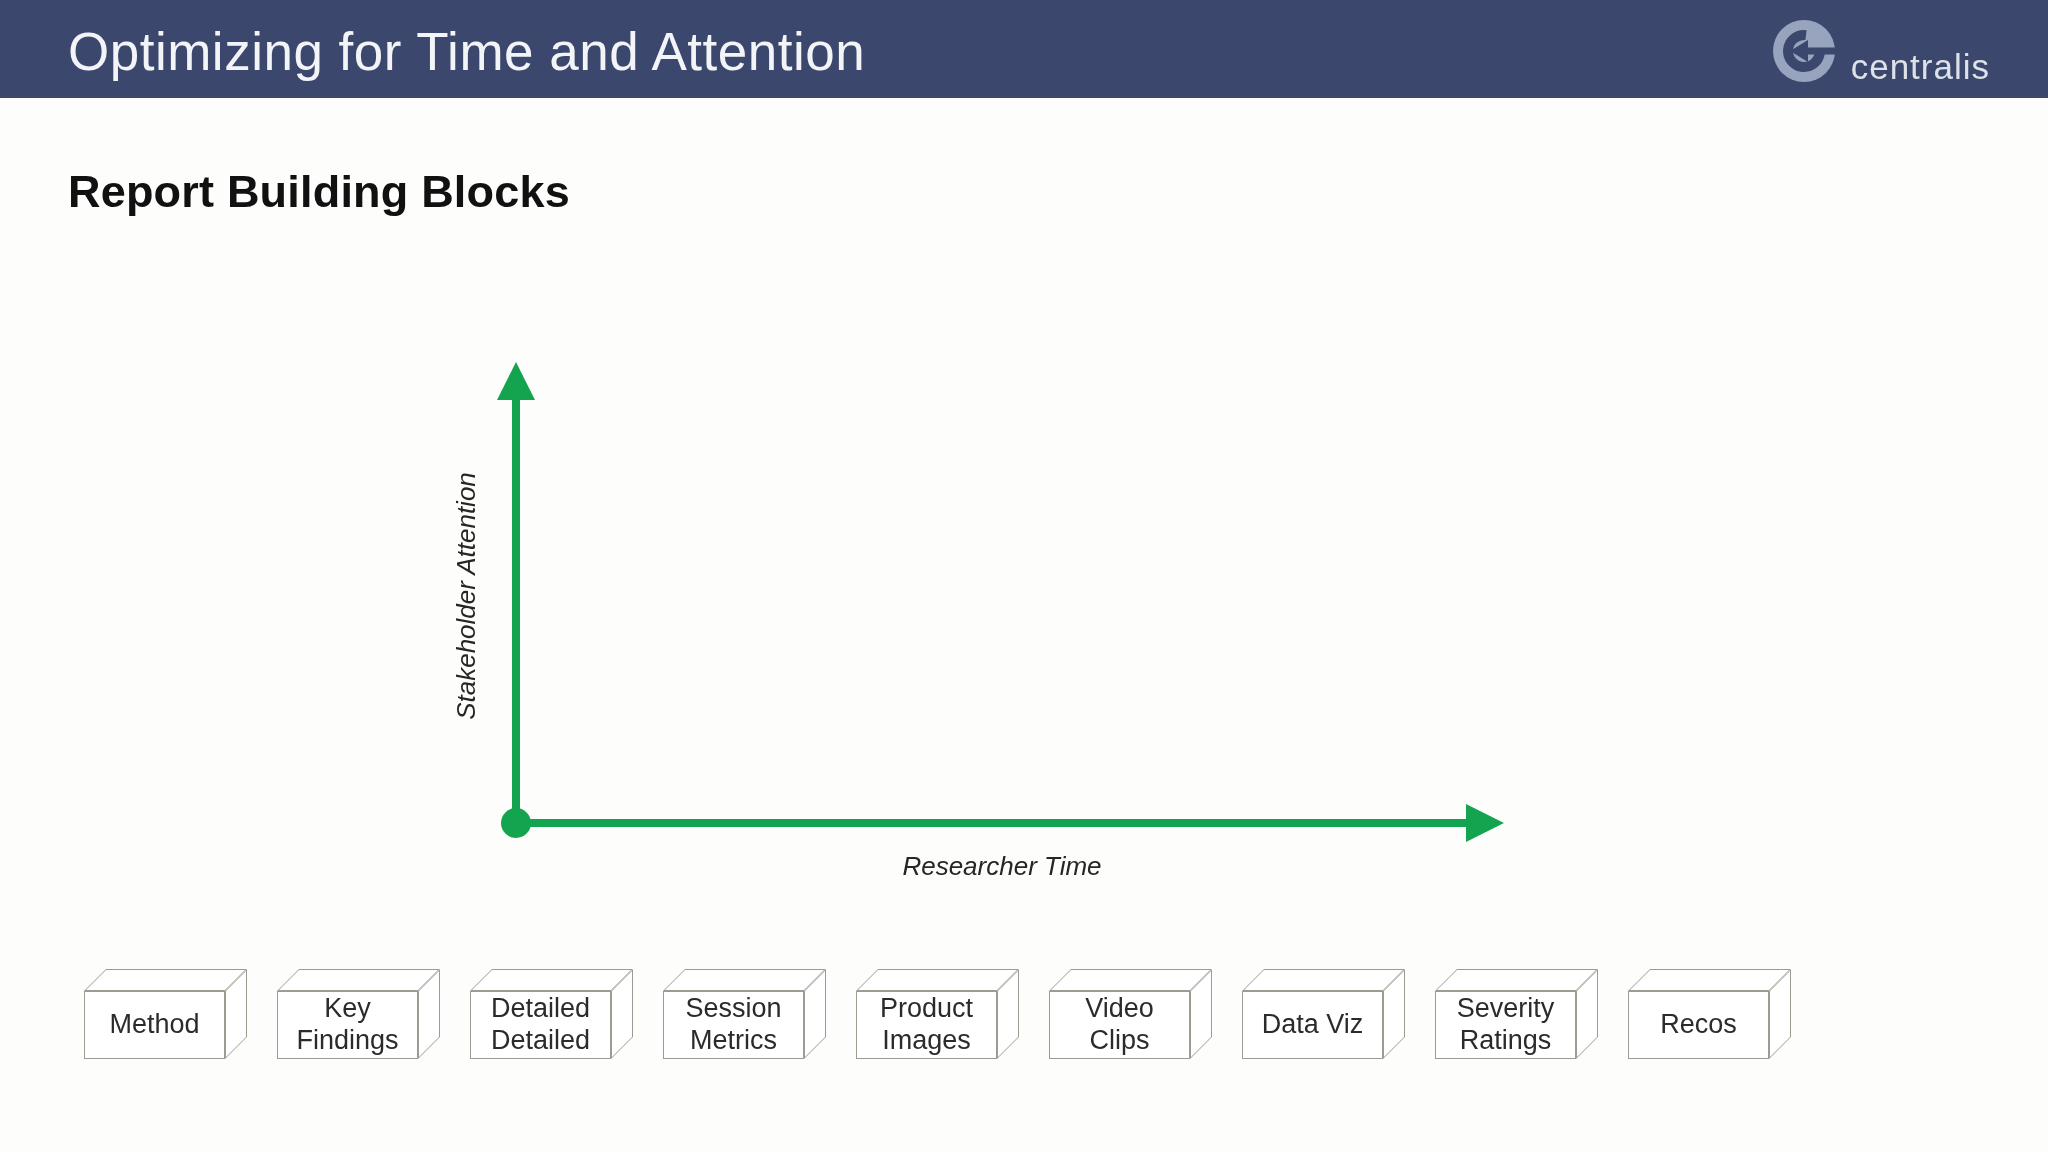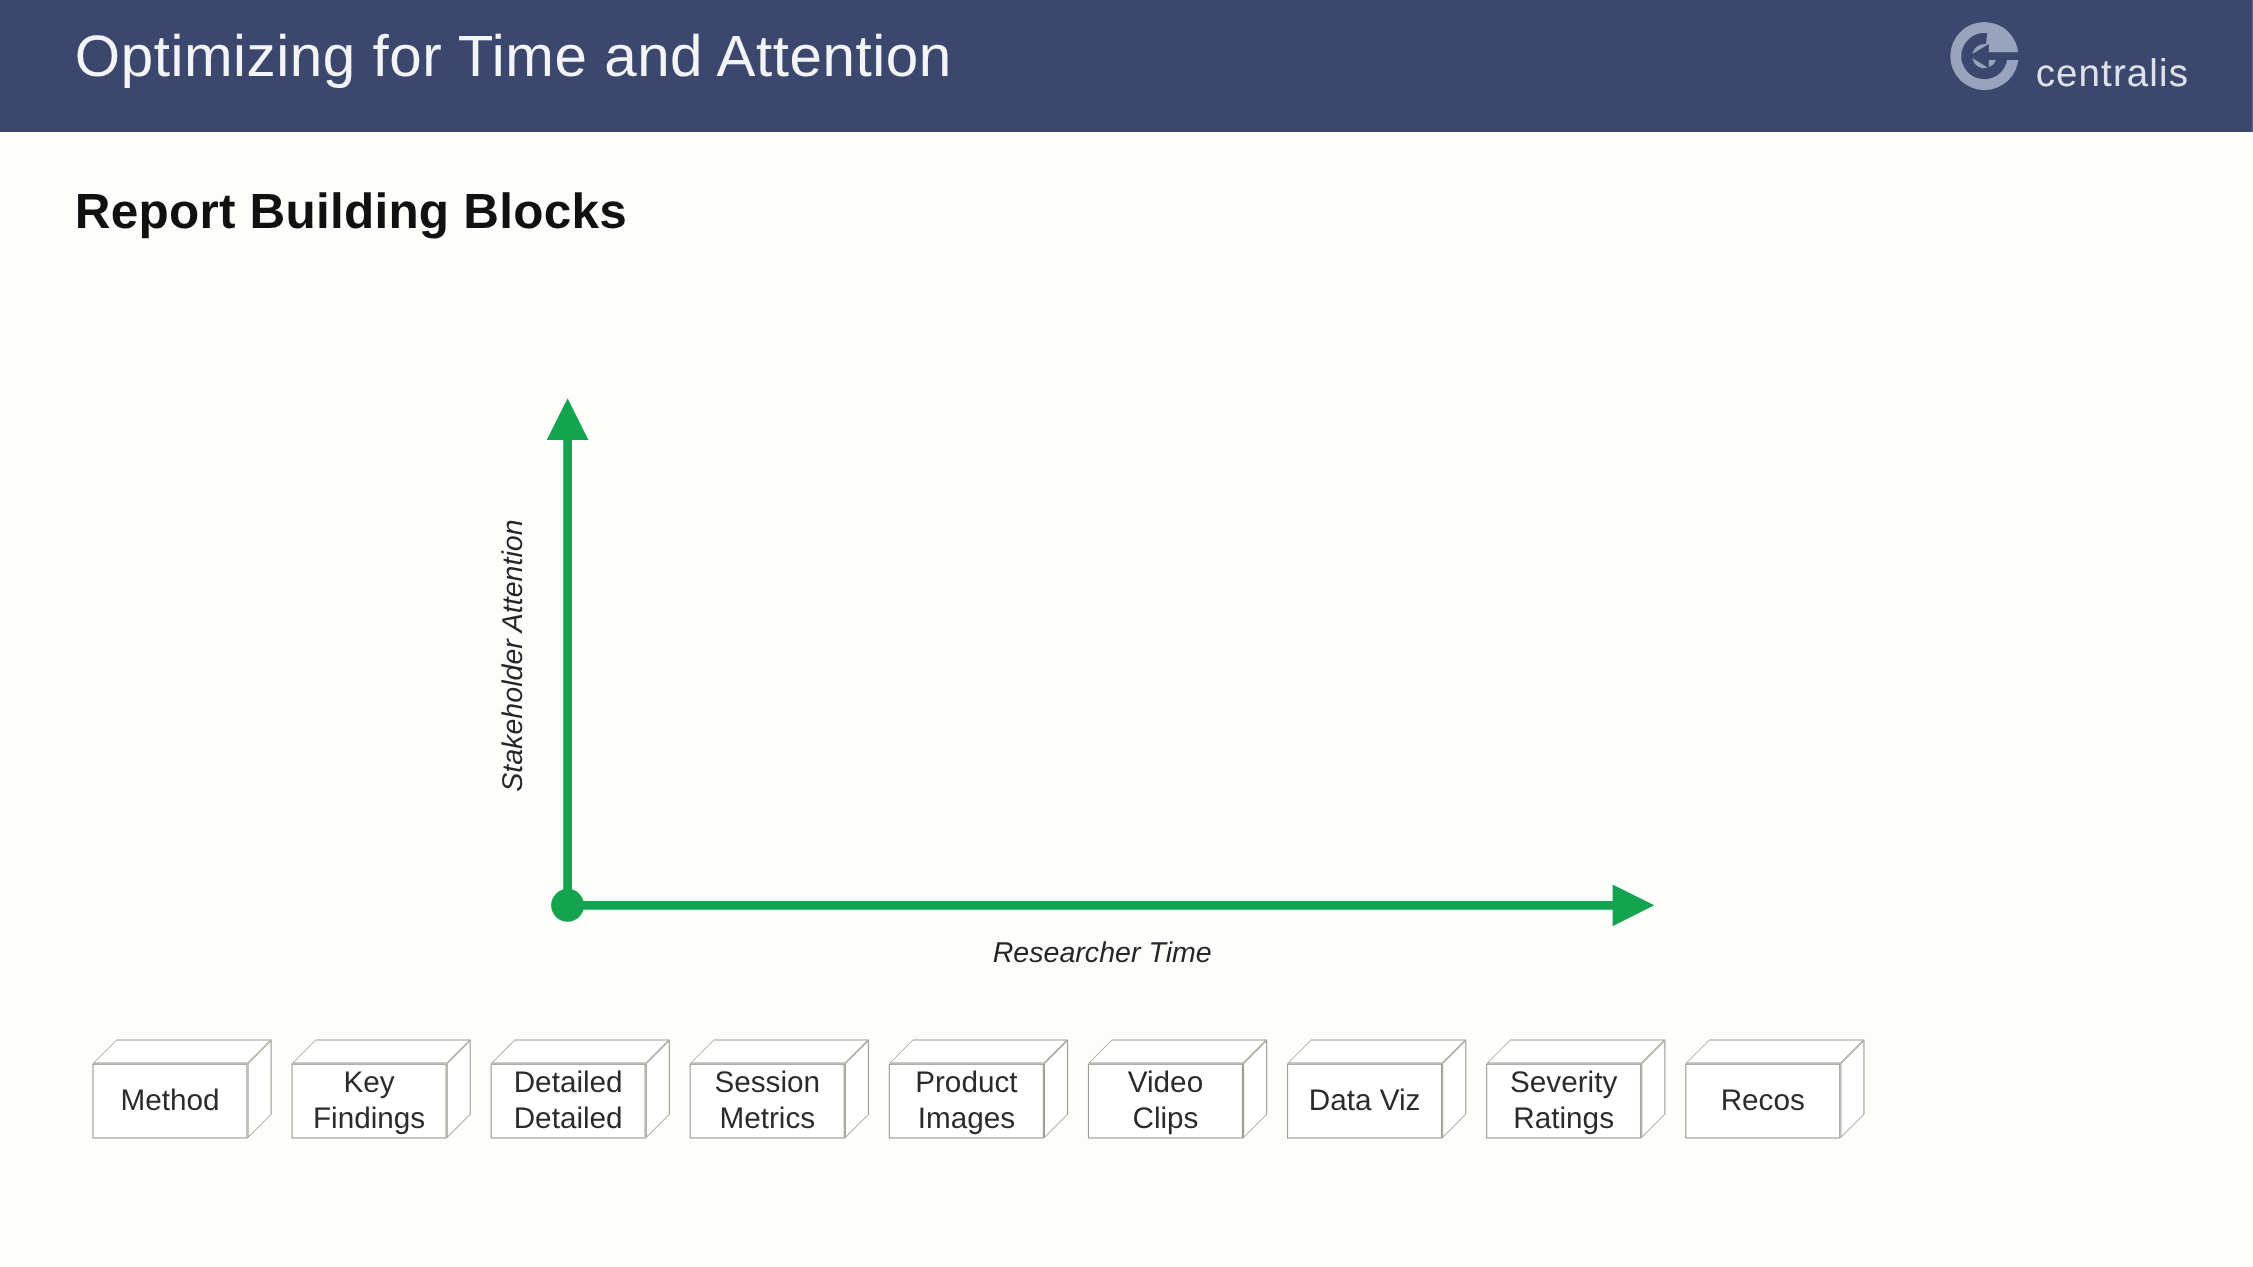--- a/index.html
+++ b/index.html
@@ -8,21 +8,21 @@
     background: #fdfdfb;
     font-family: "Liberation Sans", sans-serif;
     position: relative;
     overflow: hidden;
   }
   .slide { position: absolute; inset: 0; }
 
   
   .header {
     position: absolute; left: 0; top: 0;
-    width: 2048px; height: 120px;
+    width: 2048px; height: 98px;
     background: #3b476c;
     display: flex; align-items: center;
   }
   .header-title {
     position: absolute; left: 68px; top: 0; height: 102px;
     display: flex; align-items: center;
     color: #f2f4f7; font-size: 53px; font-weight: 400;
     letter-spacing: 0.5px; white-space: nowrap;
   }
   .brand {
@@ -54,22 +54,22 @@
     transform: translate(-50%, -50%) rotate(-90deg);
   }
   .x-axis-label {
     left: 1002px; top: 866px;
     transform: translate(-50%, -50%);
     text-align: center;
   }
 
   
   .blocks-row {
-    position: absolute; left: 84px; top: 945px;
-    display: flex; gap: 18px;
+    position: absolute; left: 84px; top: 969px;
+    display: flex; gap: 30px;
   }
   .box3d { position: relative; width: 163px; height: 90px; flex: 0 0 auto; }
   .box3d .face { position: absolute; background: #ffffff; border: 1px solid #9c9c92; box-sizing: border-box; }
   .face-front {
     left: 0; top: 22px; width: 141px; height: 68px;
     display: flex; align-items: center; justify-content: center;
     text-align: center; z-index: 2;
   }
   .face-front .label {
     color: #2b2b2b; font-size: 27px; line-height: 1.18;

